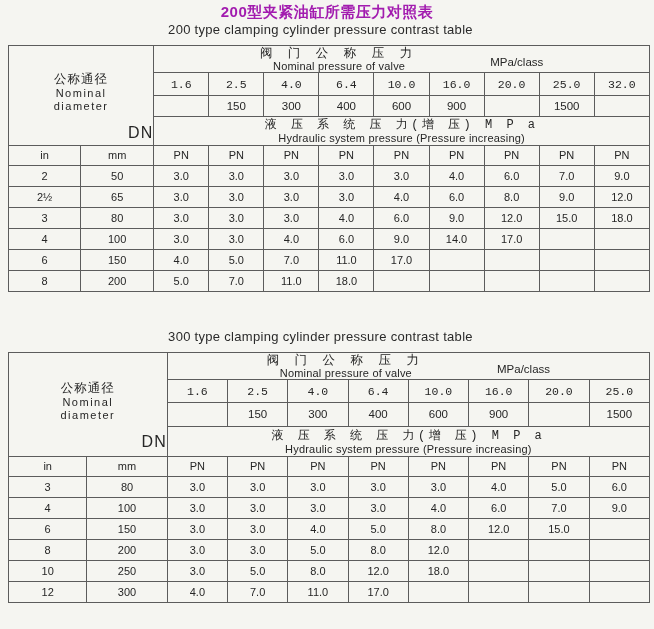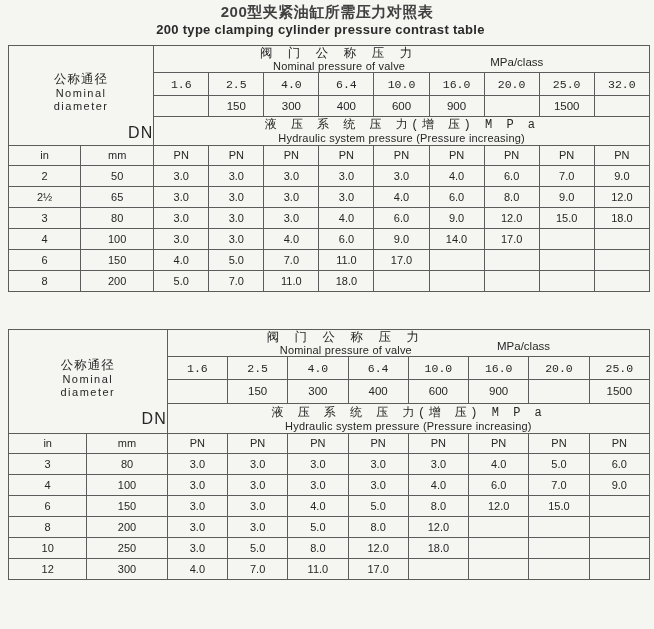--- a/index.html
+++ b/index.html
@@ -6,26 +6,26 @@
   body{
     width:654px;height:629px;
     background:#f5f5f1;
     font-family:"Liberation Sans","DejaVu Sans",sans-serif;
     color:#262626;
     overflow:hidden;
   }
   .page{box-sizing:border-box;width:654px;height:629px;padding-top:3px;}
   .title-cn{
     margin:0;text-align:center;
-    font-size:15px;font-weight:bold;color:#404040;
+    font-size:15px;font-weight:bold;color:#a21caf;
     letter-spacing:0.5px;line-height:18px;
   }
   .title-en{
     margin:1px 13px 0 0;text-align:center;
-    font-size:13px;font-weight:bold;color:#2a2a2a;
+    font-size:13px;font-weight:normal;color:#2a2a2a;
     letter-spacing:0.3px;line-height:15px;
   }
   table.ptable{
     border-collapse:collapse;table-layout:fixed;
     width:642px;margin:8px 0 0 8px;
     background:transparent;
   }
   .ptable td{
     border:1px solid #5c5c5c;
     text-align:center;vertical-align:middle;
@@ -216,20 +216,21 @@
             <td data-name="pressure-data-cell"></td>
             <td data-name="pressure-data-cell"></td>
             <td data-name="pressure-data-cell"></td>
             <td data-name="pressure-data-cell"></td>
           </tr>
         </tbody>
     </table>
   </section>
 
   <section data-name="table-300-section" style="margin-top:37px;">
+    <h2 class="title-en" data-name="table-300-title-en">300 type clamping cylinder pressure contrast table</h2>
 
     <table class="ptable t300" data-name="pressure-table-300">
       <colgroup>
         <col style="width:78px">
           <col style="width:80px">
         <col style="width:60px">
           <col style="width:60px">
           <col style="width:60px">
           <col style="width:60px">
         <col style="width:60px">

